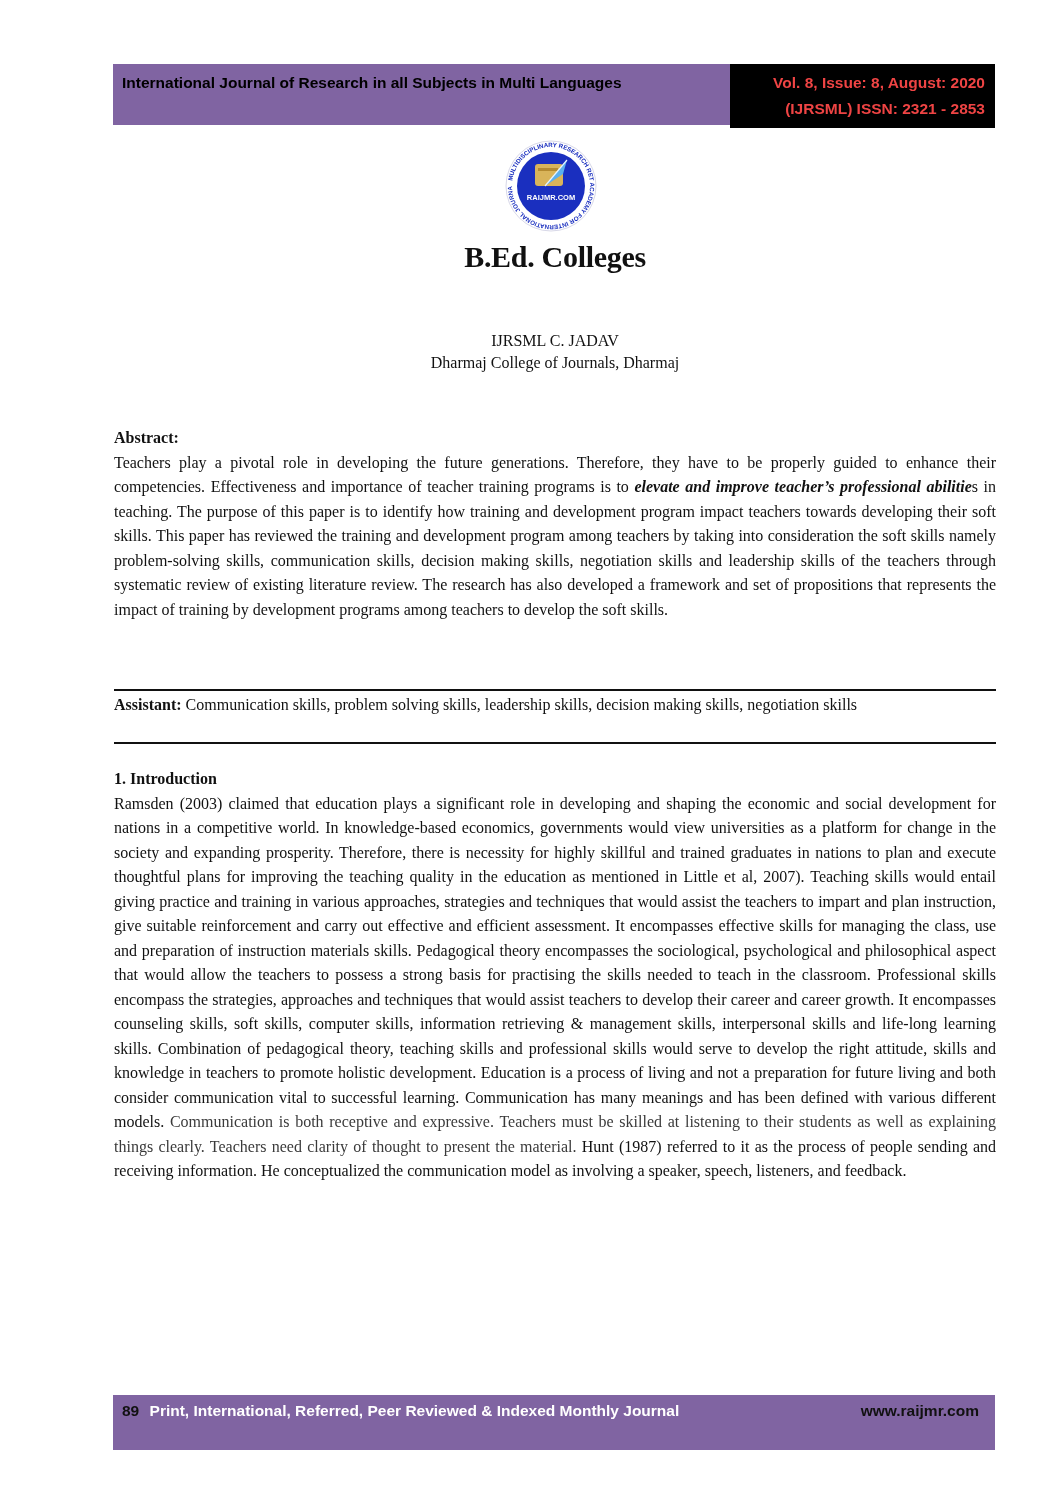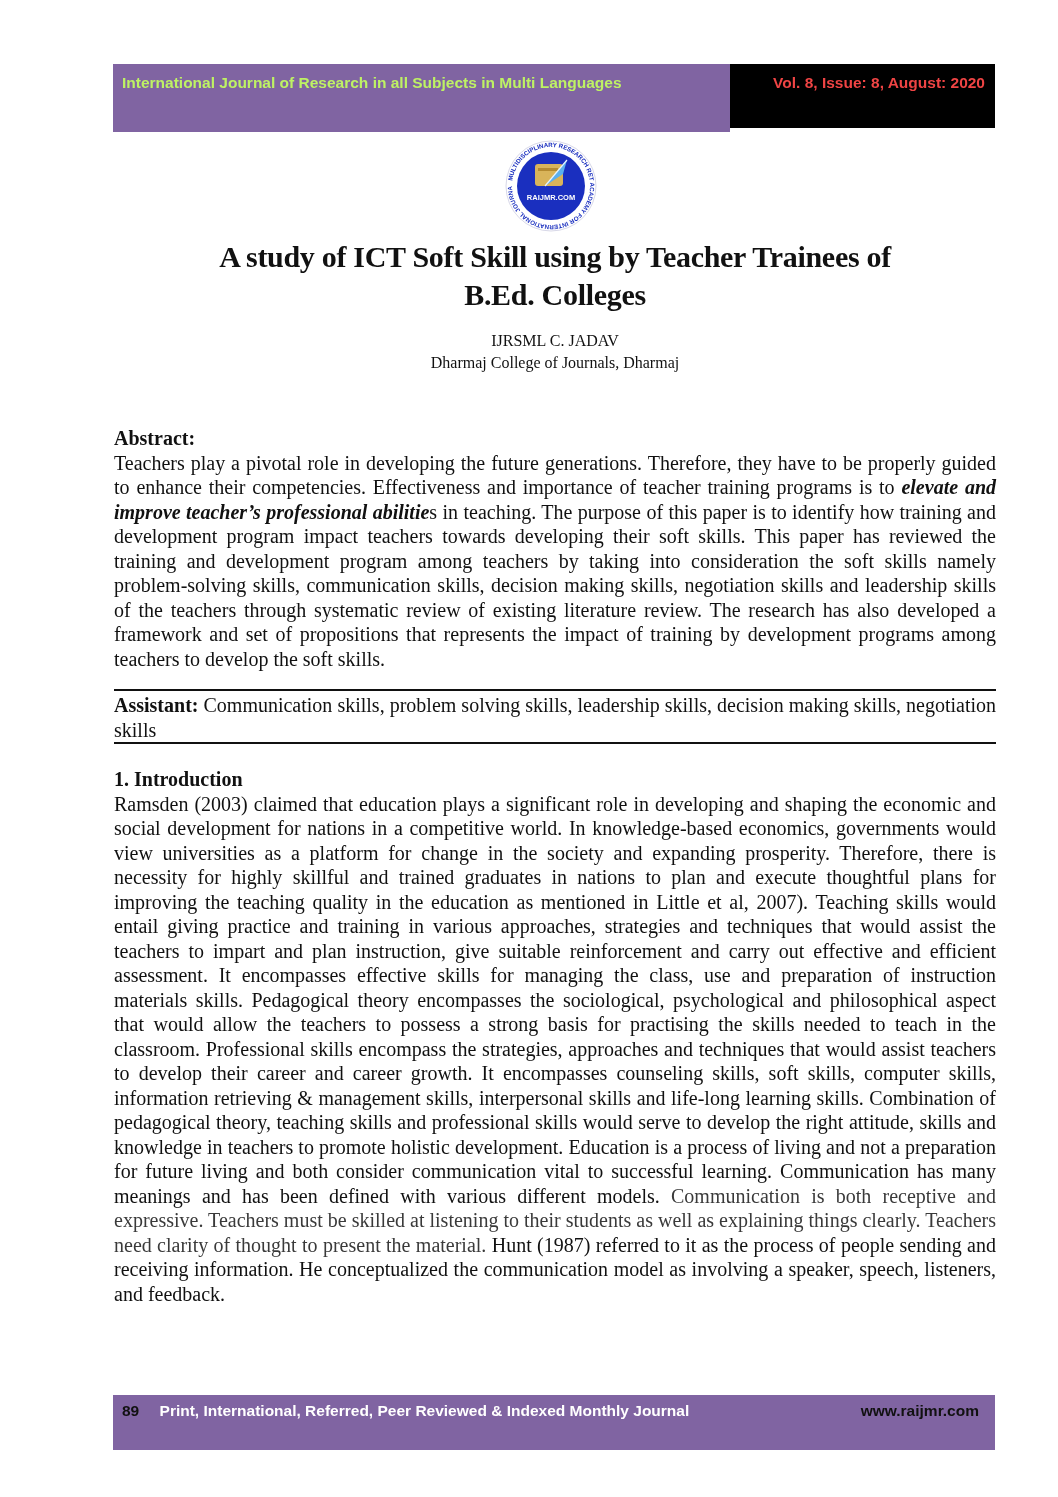--- a/index.html
+++ b/index.html
@@ -1,82 +1,82 @@
 <!DOCTYPE html>
 <html><head>
 <meta charset="utf-8">
 <style>
   html, body { margin: 0; padding: 0; background: #ffffff; }
   body { width: 1058px; height: 1497px; position: relative; overflow: hidden;
          font-family: "Liberation Serif", "DejaVu Serif", serif; color: #111; }
 
   .header-bar { position: absolute; left: 113px; top: 64px; width: 882px; height: 64px; display: flex; }
-  .header-left { background: #8064a2; width: 617px; height: 68px; box-sizing: border-box;
-                 padding: 6px 0 0 9px; color: #bef264; font-family: "Liberation Sans", "DejaVu Sans", sans-serif;
+  .header-left { background: #8064a2; width: 617px; height: 61px; box-sizing: border-box;
+                 padding: 6px 0 0 9px; color: #000000; font-family: "Liberation Sans", "DejaVu Sans", sans-serif;
                  font-weight: bold; font-size: 15.5px; line-height: 26px; }
   .header-right { background: #000; flex: 1; height: 64px; box-sizing: border-box; padding: 6px 10px 0 0;
                   color: #ef4444; font-family: "Liberation Sans", "DejaVu Sans", sans-serif; font-weight: bold;
                   font-size: 15.5px; line-height: 26px; text-align: right; }
 
   .logo { position: absolute; left: 505px; top: 140px; width: 92px; height: 92px; }
 
   .title { position: absolute; left: 110px; top: 238px; width: 890px; text-align: center;
            font-weight: bold; font-size: 30px; line-height: 38px; letter-spacing: -0.3px; }
 
   .author-block { position: absolute; left: 110px; top: 330px; width: 890px; text-align: center;
                   font-size: 16px; line-height: 21.5px; }
 
-  .body-text { position: absolute; left: 114px; width: 882px; font-size: 20px; line-height: 24.5px;
+  .body-text { position: absolute; left: 114px; width: 882px; font-size: 16px; line-height: 24.5px;
                text-align: justify; }
 
   .section-head { font-weight: bold; }
   .abstract { top: 426px; }
   .keywords-rule-top { position: absolute; left: 114px; top: 689px; width: 882px; height: 2px; background: #111; }
   .keywords-rule-bottom { position: absolute; left: 114px; top: 742px; width: 882px; height: 2px; background: #111; }
   .keywords { top: 693px; }
   .intro { top: 767px; }
   .gray { color: #3a3a3a; }
 
   .footer-bar { position: absolute; left: 113px; top: 1395px; width: 882px; height: 55px; background: #8064a2;
                 font-family: "Liberation Sans", "DejaVu Sans", sans-serif; font-weight: bold; font-size: 15.5px; color: #fff; }
   .footer-row1 { position: absolute; left: 9px; top: 4px; right: 16px; height: 24px; line-height: 24px; }
-  .footer-page { color: #111; margin-right: 16px; }
+  .footer-page { color: #111; margin-right: 6px; }
   .footer-url { position: absolute; right: 0; top: 0; color: #111; }
   .footer-row2 { position: absolute; left: 0; right: 0; top: 28px; text-align: center; line-height: 22px; }
 </style>
 </head>
 <body>
 
 <div class="header-bar">
   <div class="header-left">
     <div>International Journal of Research in all Subjects in Multi Languages</div>
   </div>
   <div class="header-right">
     <div>Vol. 8, Issue: 8, August: 2020</div>
+    <div>(IJRSML)  ISSN: 2321 - 2853</div>
   </div>
 </div>
 
 <div class="logo">
   <svg width="92" height="92" viewBox="0 0 92 92">
     <circle cx="46" cy="46" r="45" fill="#ffffff" stroke="#d8d8e8" stroke-width="1"></circle>
     <circle cx="46" cy="46" r="34" fill="#1a2fbf"></circle>
     <path id="ringpath" d="M46,46 m-39,0 a39,39 0 1,1 78,0 a39,39 0 1,1 -78,0" fill="none"></path>
     <text font-family="Liberation Sans, sans-serif" font-size="6.2" fill="#1a2fbf" font-weight="bold">
       <textPath href="#ringpath" startOffset="2%">MULTIDISCIPLINARY RESEARCH  RET ACADEMY FOR INTERNATIONAL JOURNALS OF</textPath>
     </text>
     <rect x="30" y="24" width="28" height="22" rx="3" fill="#d9b45a"></rect>
     <rect x="33" y="28" width="20" height="3" fill="#b48a30"></rect>
     <path d="M40,46 L62,20 L58,34 Z" fill="#5ab0f0"></path>
     <path d="M40,46 L62,20" stroke="#e8f4ff" stroke-width="1.2"></path>
     <text x="46" y="60" text-anchor="middle" font-family="Liberation Sans, sans-serif" font-size="7.5" fill="#ffffff" font-weight="bold">RAIJMR.COM</text>
   </svg>
 </div>
 
 <div class="title">
-  <div>A study of ICT Soft Skill using by Teacher Trainees of</div>
   <div>B.Ed. Colleges</div>
 </div>
 
 <div class="author-block">
   <div>IJRSML C. JADAV</div>
   <div>Dharmaj College of Journals, Dharmaj</div>
 </div>
 
 <div class="body-text abstract">
   <div class="section-head">Abstract:</div>

